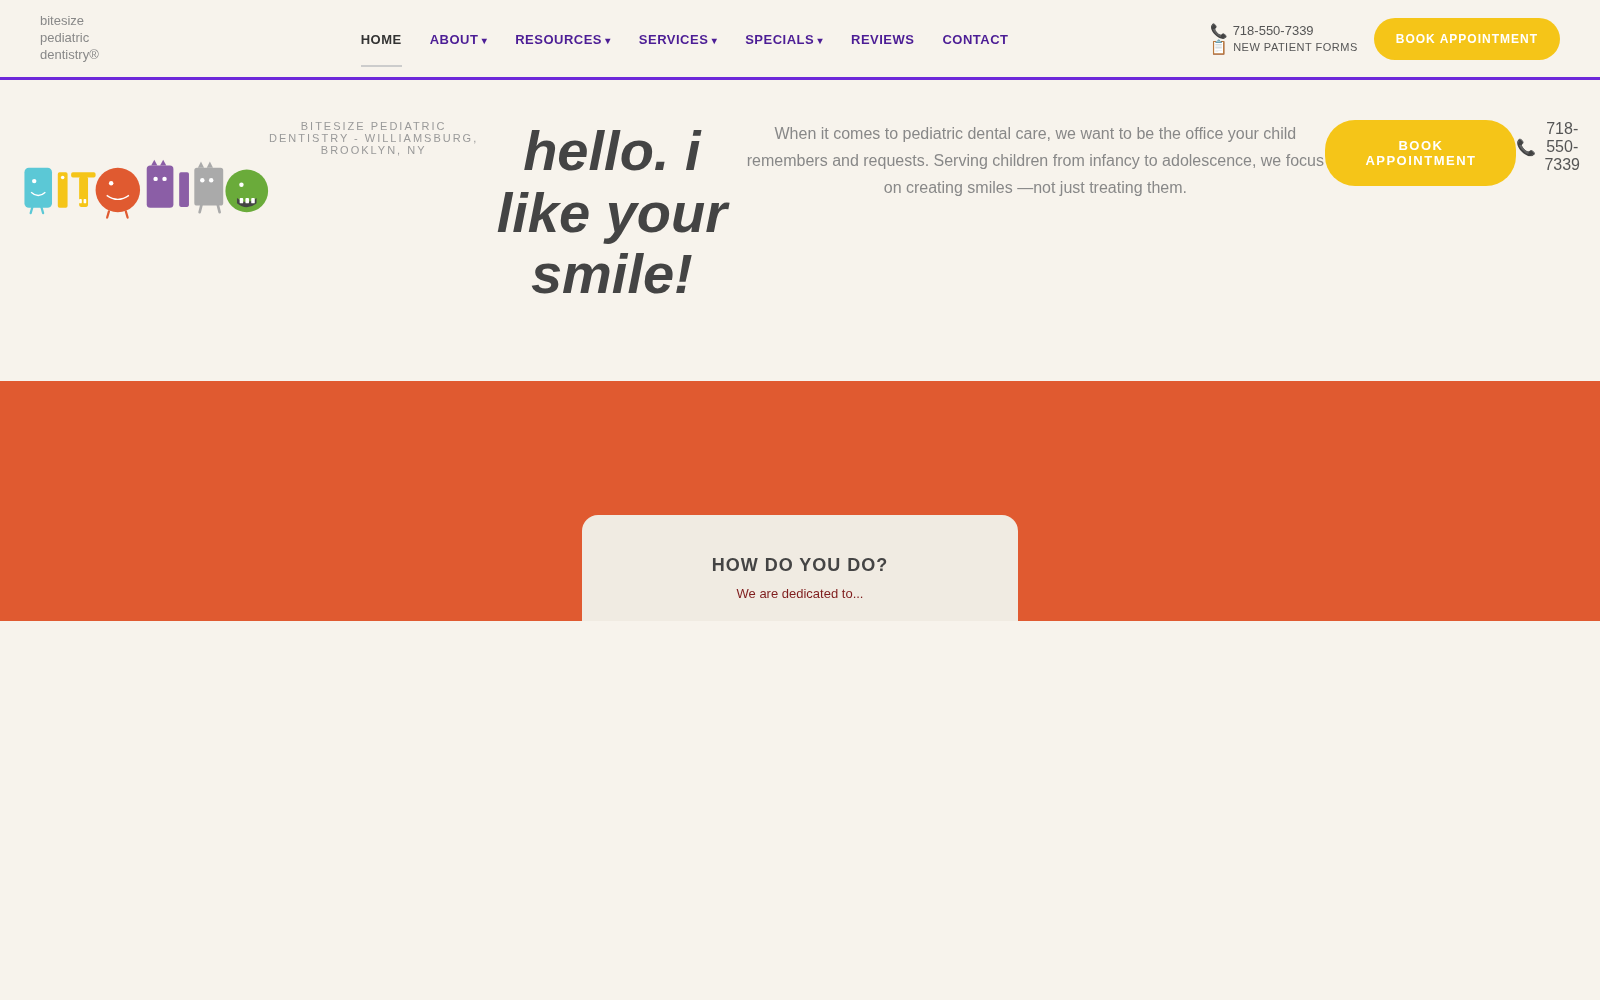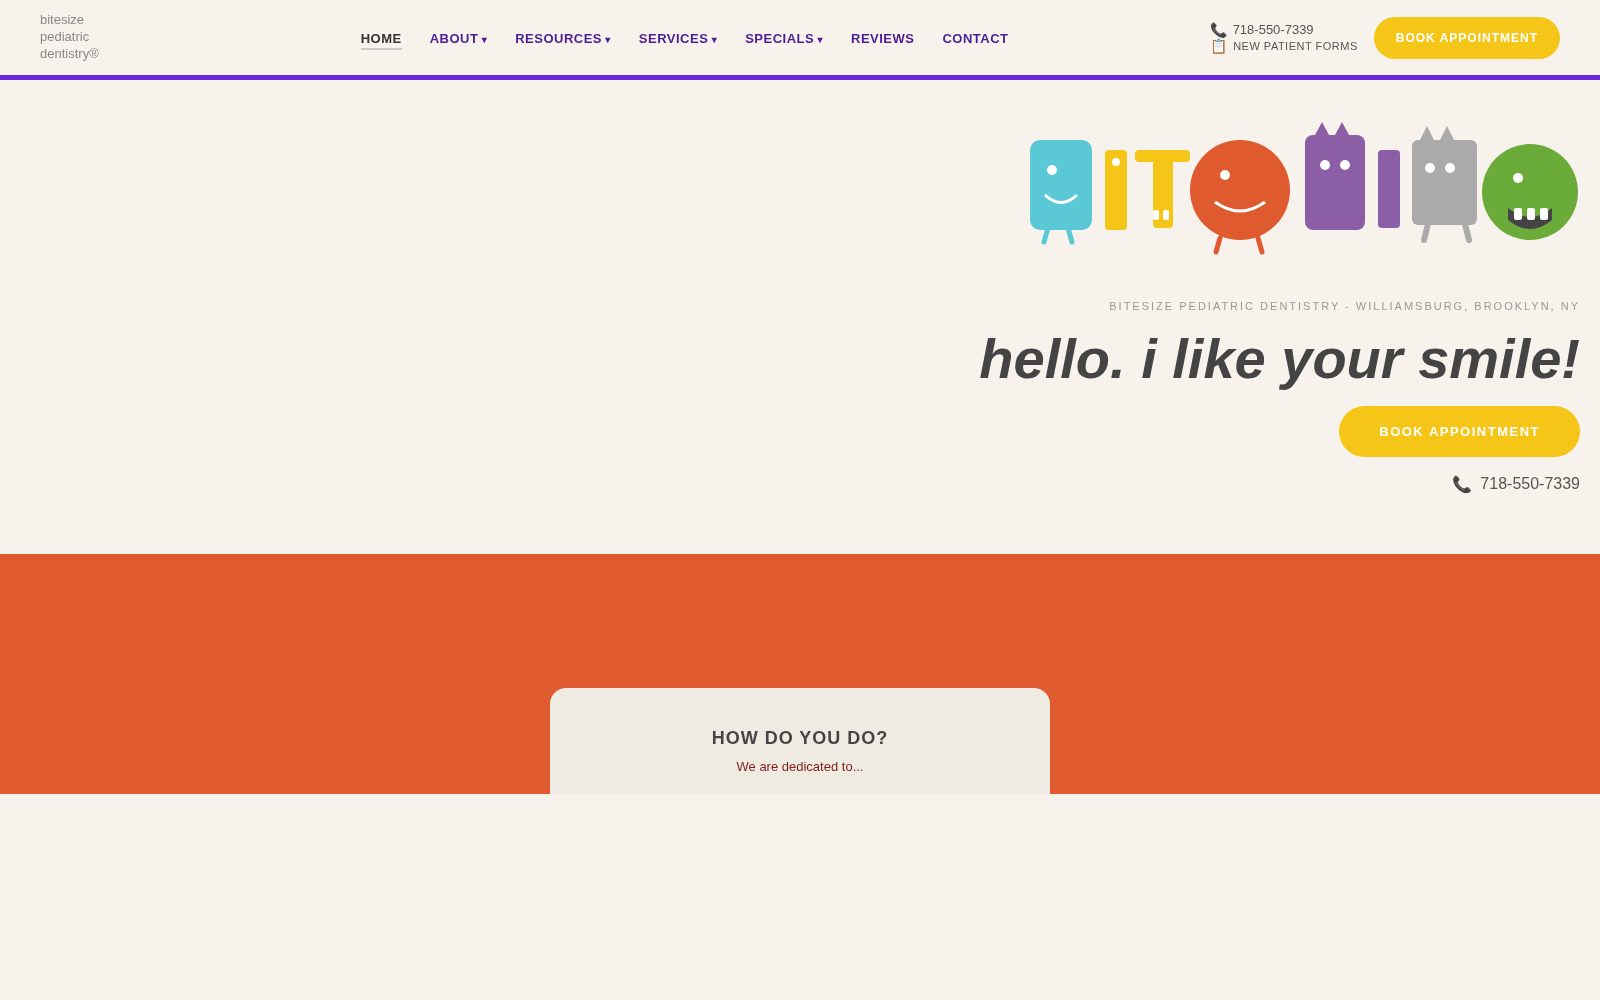--- a/index.html
+++ b/index.html
@@ -6,21 +6,21 @@
     body { font-family: 'Arial', sans-serif; background: #f7f3ec; min-height: 1000px; overflow-x: hidden; }
 
     
     nav {
       display: flex;
       align-items: center;
       justify-content: space-between;
       padding: 0 40px;
       height: 80px;
       background: #f7f3ec;
-      border-bottom: 5px solid #6d28d9;
+      border-bottom: 3px solid #6d28d9;
       position: relative;
       z-index: 10;
     }
     .nav-logo {
       font-size: 13px;
       color: #888;
       line-height: 1.3;
       font-weight: normal;
       width: 90px;
     }
@@ -34,21 +34,21 @@
       text-decoration: none;
       color: #4c1d95;
       font-size: 13px;
       letter-spacing: 0.5px;
       font-weight: 600;
       text-transform: uppercase;
     }
     .nav-links li a.active {
       color: #333;
       border-bottom: 2px solid #ccc;
-      padding-bottom: 2px;
+      padding-bottom: 18px;
       margin-left: 29px;
     }
     .nav-links .has-arrow::after {
       content: ' ▾';
       font-size: 10px;
     }
     .nav-right {
       display: flex;
       align-items: center;
       gap: 16px;
@@ -82,22 +82,22 @@
       letter-spacing: 1px;
       text-transform: uppercase;
       cursor: pointer;
       white-space: nowrap;
     }
 
     
     .hero {
       background: #f7f3ec;
       display: flex;
-      flex-direction: column;
-      align-items: flex-end;
+      flex-direction: row;
+      align-items: flex-start;
       padding: 40px 20px 60px;
       text-align: center;
     }
 
     
     .bitesize-logo {
       width: 560px;
       height: 140px;
       margin-bottom: 40px;
     }
@@ -152,21 +152,21 @@
       height: 240px;
       display: flex;
       align-items: flex-end;
       justify-content: center;
       padding-bottom: 0;
       position: relative;
     }
     .how-card {
       background: #f0ebe2;
       border-radius: 16px 16px 0 0;
-      width: 500px;
+      width: 436px;
       padding: 40px 50px 20px;
       text-align: center;
       position: absolute;
       bottom: 0;
     }
     .how-card-title {
       font-size: 18px;
       font-weight: 900;
       color: #444;
       letter-spacing: 1px;
@@ -275,20 +275,21 @@
     <circle cx="498" cy="58" r="5" fill="white"></circle>
 
     <path d="M488 88 Q510 106 532 88 L532 100 Q510 118 488 100 Z" fill="#444"></path>
     <rect x="494" y="88" width="8" height="12" rx="2" fill="white"></rect>
     <rect x="507" y="88" width="8" height="12" rx="2" fill="white"></rect>
     <rect x="520" y="88" width="8" height="12" rx="2" fill="white"></rect>
   </svg>
 
   <p class="hero-subtitle">BITESIZE PEDIATRIC DENTISTRY - WILLIAMSBURG, BROOKLYN, NY</p>
   <h1 class="hero-title">hello. i like your smile!</h1>
+  <p class="hero-desc">When it comes to pediatric dental care, we want to be the office your child remembers and requests. Serving children from infancy to adolescence, we focus on creating smiles —not just treating them.</p>
   <button class="hero-book-btn">BOOK APPOINTMENT</button>
   <div class="hero-phone">
     <span class="phone-icon">📞</span>
     <span>718-550-7339</span>
   </div>
 </section>
 
 <div class="orange-section">
   <div class="how-card">
     <div class="how-card-title">HOW DO YOU DO?</div>

